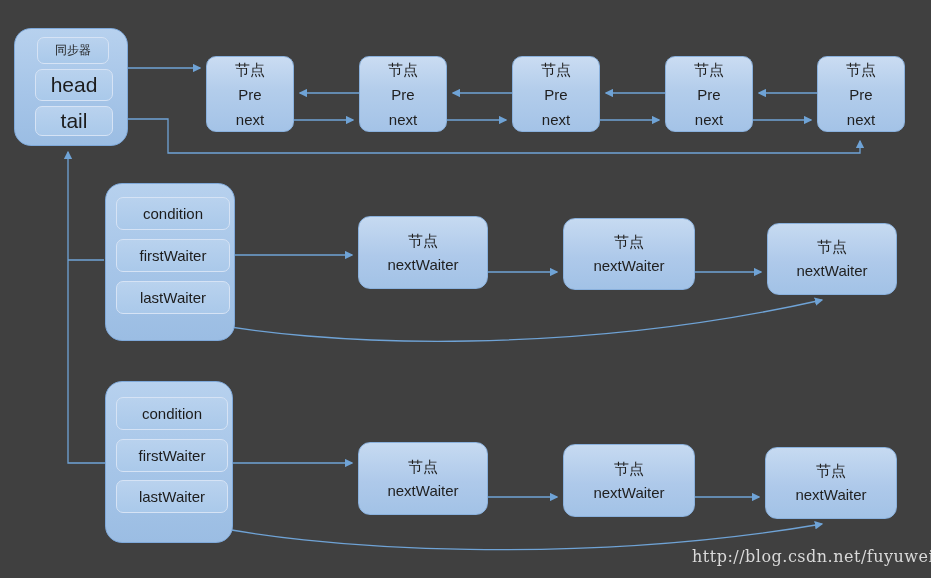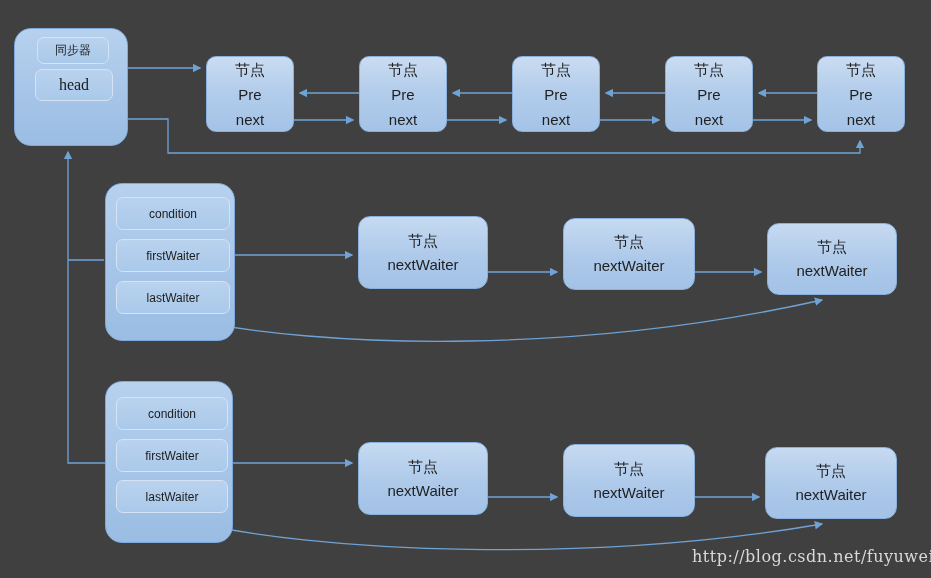--- a/index.html
+++ b/index.html
@@ -28,24 +28,24 @@
   .bigbox{
     position:absolute;box-sizing:border-box;
     border:1.4px solid #7fa9da;border-radius:17px;
     background:linear-gradient(180deg,#b7d1ee 0%,#a6c5e8 55%,#9bbde3 100%);
   }
   .inner{
     position:absolute;box-sizing:border-box;
     border:1.2px solid #d6e3f5;border-radius:7px;
     background:linear-gradient(180deg,#b9d2ee 0%,#aac9ea 100%);
     display:flex;align-items:center;justify-content:center;
-    font-size:12px;color:#1c1c1c;
+    font-size:15px;color:#1c1c1c;
   }
   .inner.small{font-size:12px;}
-  .inner.big{font-size:16px;font-family:Liberation Serif, serif;}
+  .inner.big{font-size:21px;}
   .watermark{
     position:absolute;left:692px;top:547px;
     font-family:"DejaVu Serif",serif;font-size:16px;letter-spacing:.5px;
     color:#d9d9d9;white-space:nowrap;
   }
 </style>
 </head>
 <body>
 
 <div class="canvas">
@@ -84,20 +84,23 @@
       <path d="M170,517 C320,556 600,562 822,524" marker-end="url(#arr)"></path>
     </g>
   </svg>
 
   <div class="bigbox" style="left:14px;top:28px;width:114px;height:118px;">
     <div class="inner small" style="left:22px;top:8px;width:72px;height:27px;">
       <span>同步器</span>
     </div>
     <div class="inner big" style="left:20px;top:40px;width:78px;height:32px;">
       <span>head</span>
+    </div>
+    <div class="inner big" style="left:20px;top:77px;width:78px;height:30px;">
+      <span>tail</span>
     </div>
   </div>
 
   <div class="qnode" style="left:206px;top:56px;">
     <span>节点</span>
     <span>Pre</span>
     <span>next</span>
   </div>
   <div class="qnode" style="left:359px;top:56px;">
     <span>节点</span>

